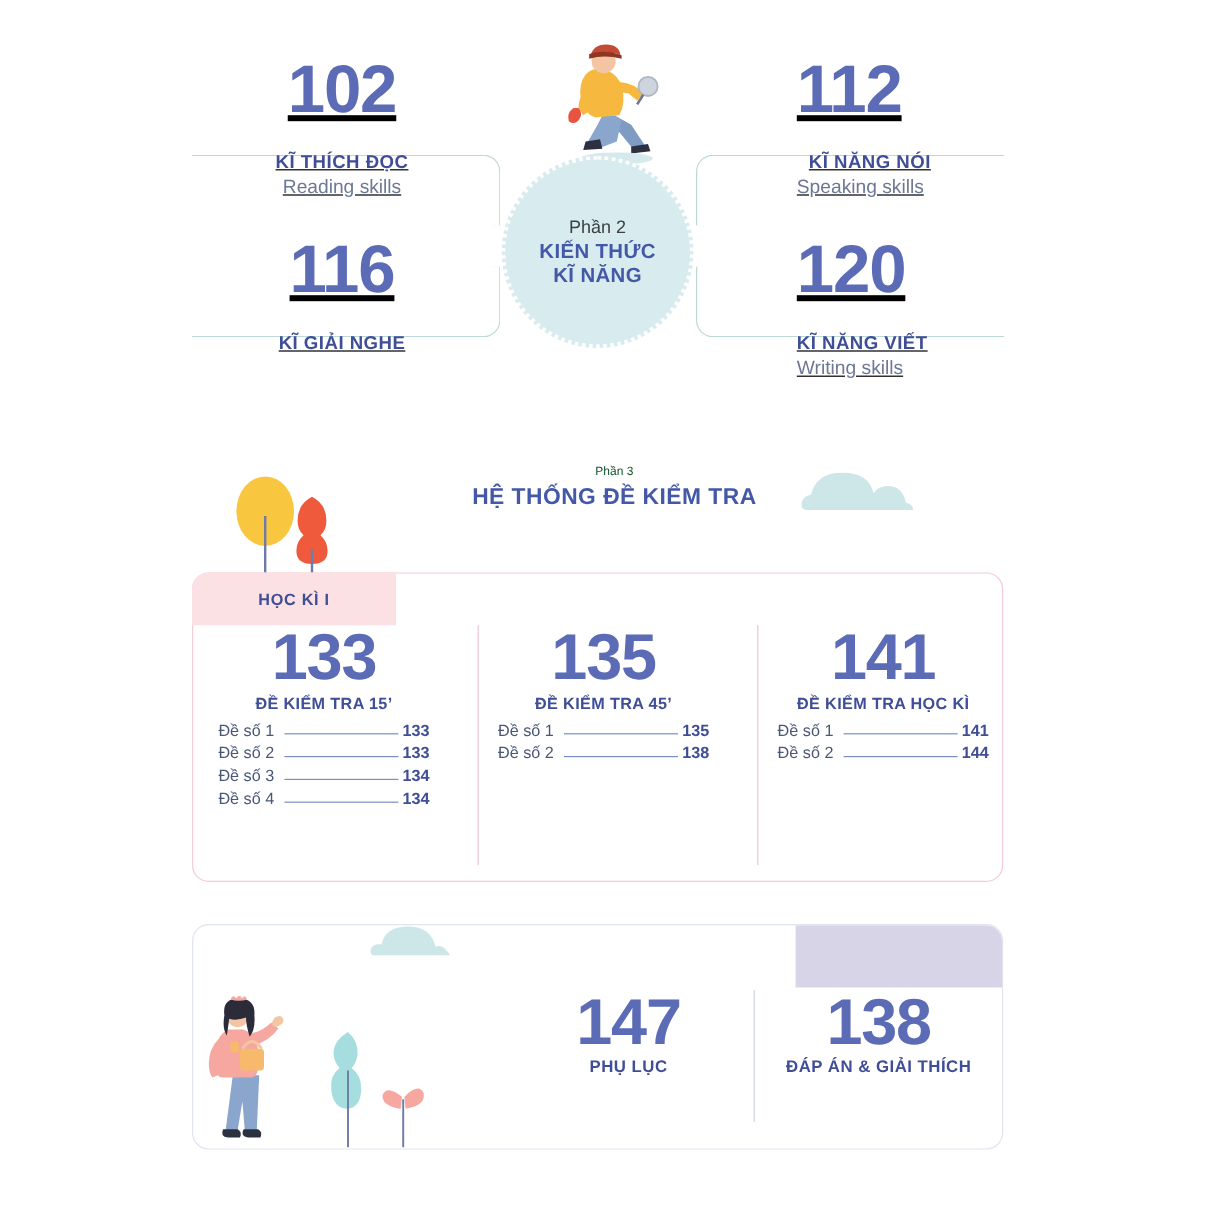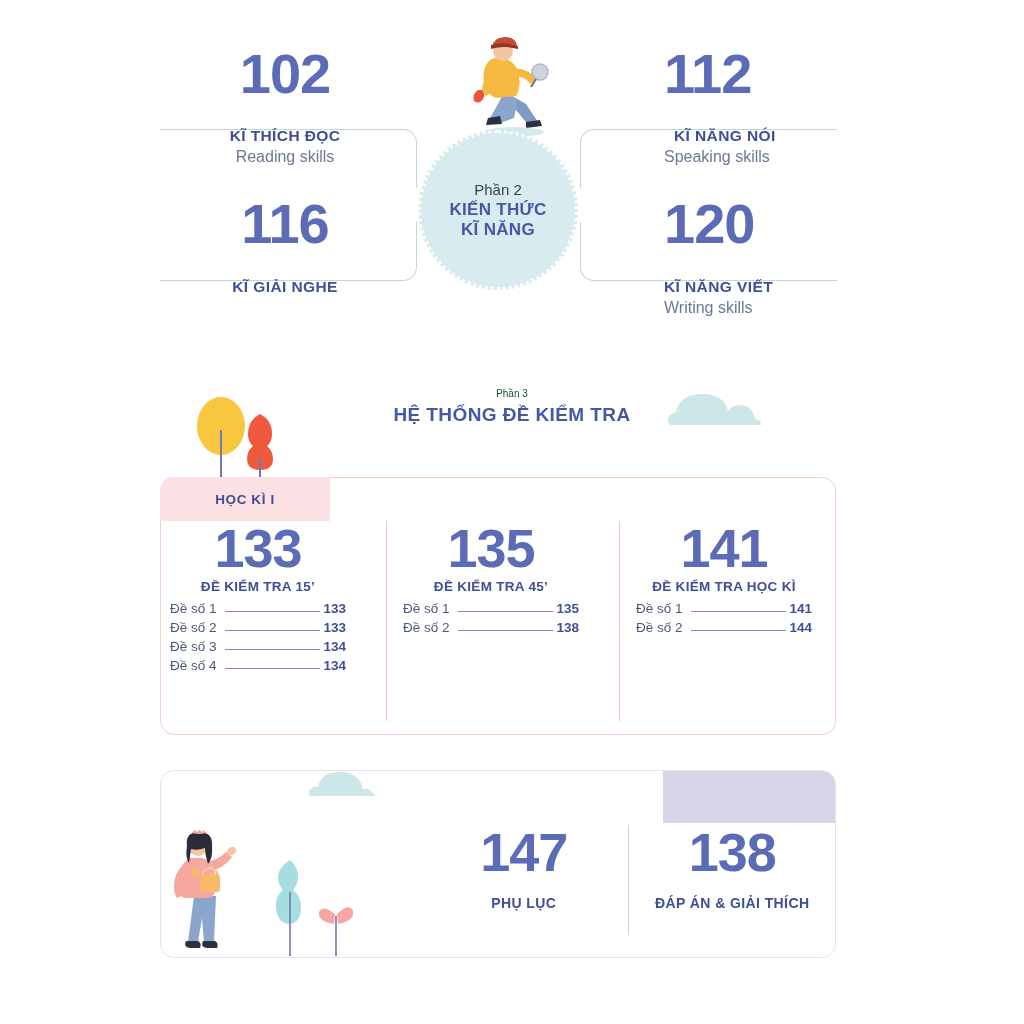--- a/index.html
+++ b/index.html
@@ -29,21 +29,21 @@
     box-sizing:border-box;
     display:flex;flex-direction:column;align-items:center;justify-content:center;
     text-align:center;
   }
   .circle .c-small{font-size:15px;color:#3a3f44;margin-bottom:2px;}
   .circle .c-big{font-size:17px;color:#4458a8;font-weight:bold;line-height:1.15;letter-spacing:.3px;}
 
   
   .conn{position:absolute;border-color:#bcd9d6;border-style:solid;border-width:0;}
 
-  .q{position:absolute;}
+  .q{position:absolute;text-decoration:underline;}
   .q .num{font-size:56px;}
   .q .cap{font-size:15.5px;letter-spacing:.4px;}
   .q .sub{font-size:16px;margin-top:3px;}
 
   
   #sec3head{position:absolute;left:0;top:388px;width:1024px;text-align:center;}
   #sec3head .h-small{font-size:10px;color:#14532d;}
   #sec3head .h-big{font-size:19px;color:#4458a8;font-weight:bold;letter-spacing:.4px;margin-top:5px;}
 
   .card-pink{
@@ -52,21 +52,21 @@
     background:#fff;
   }
   .tab-pink{
     position:absolute;left:160px;top:477px;width:170px;height:44px;
     background:#fbe0e4;border-top-left-radius:14px;
     display:flex;align-items:center;justify-content:center;
   }
   .tab-pink span{color:#3f4e96;font-weight:bold;font-size:13.5px;letter-spacing:.6px;}
 
   .exam-cols{
-    position:absolute;left:154px;top:521px;width:674px;height:200px;
+    position:absolute;left:166px;top:521px;width:674px;height:200px;
     display:flex;
     gap:24px;
   }
   .exam-col{flex:1;padding:0 12px;box-sizing:border-box;text-align:center;position:relative;}
   .exam-col + .exam-col{border-left:1.3px solid #f0c4cf;}
   .exam-col .num{font-size:54px;}
   .exam-col .cap{font-size:13.5px;letter-spacing:.3px;margin-top:4px;}
   .rows{margin-top:7px;text-align:left;padding:0 4px;}
   .row{display:flex;align-items:flex-end;font-size:13.5px;color:#4a5878;margin-bottom:4px;}
   .row .lbl{white-space:nowrap;}
@@ -82,21 +82,21 @@
   .lav{
     position:absolute;right:0;top:0;width:172px;height:52px;background:#d8d4e8;
     border-top-right-radius:13px;
   }
   .bot-cols{
     position:absolute;left:420px;top:825px;width:416px;height:110px;display:flex;
   }
   .bot-col{flex:1;text-align:center;position:relative;}
   .bot-col + .bot-col{border-left:1.3px solid #cdd3e2;}
   .bot-col .num{font-size:54px;}
-  .bot-col .cap{font-size:14px;letter-spacing:.4px;margin-top:16px;}
+  .bot-col .cap{font-size:14px;letter-spacing:.4px;margin-top:1px;}
 
   
   svg{display:block;overflow:visible;}
   .ill{position:absolute;}
 </style>
 </head>
 <body>
 
 <div id="sec2">
 

